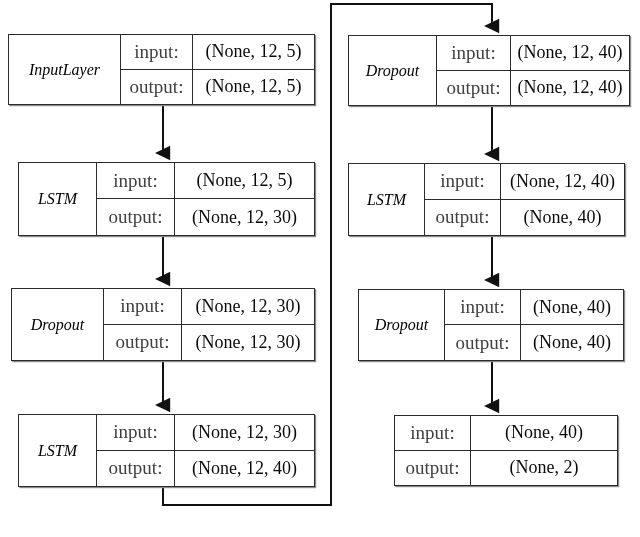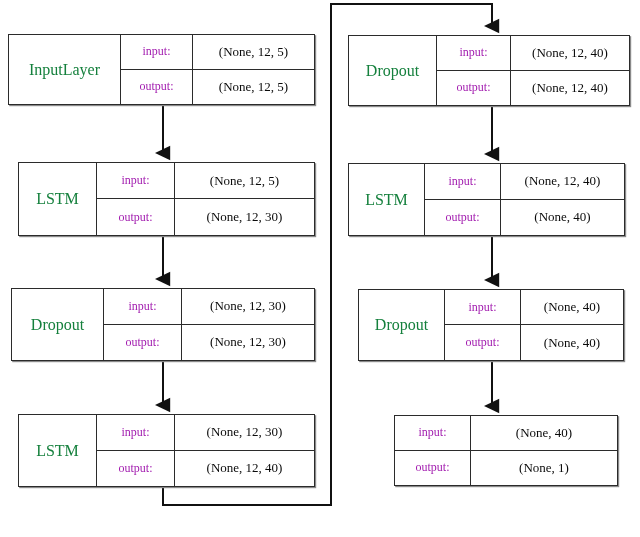--- a/index.html
+++ b/index.html
@@ -26,22 +26,23 @@
   }
   .node-name {
     box-sizing: border-box;
     display: flex;
     align-items: center;
     justify-content: center;
     text-align: center;
     border-right: 1.5px solid #2b2b2b;
     padding: 0 6px;
     font-size: 16px;
-    color: #15803d;
+    color: #000000;
     white-space: nowrap;
+    font-style: italic;
   }
   .node-io {
     box-sizing: border-box;
     flex: 1 1 auto;
     display: flex;
     flex-direction: column;
   }
   .io-row {
     box-sizing: border-box;
     flex: 1 1 50%;
@@ -50,31 +51,31 @@
   }
   .io-row.top {
     border-bottom: 1.5px solid #2b2b2b;
   }
   .io-label {
     box-sizing: border-box;
     display: flex;
     align-items: center;
     justify-content: center;
     border-right: 1.5px solid #2b2b2b;
-    font-size: 12px;
-    color: #a21caf;
+    font-size: 19px;
+    color: #404040;
     white-space: nowrap;
   }
   .io-shape {
     box-sizing: border-box;
     flex: 1 1 auto;
     display: flex;
     align-items: center;
     justify-content: center;
-    font-size: 13px;
+    font-size: 18px;
     color: #0a0a0a;
     white-space: nowrap;
   }
   
   #edges {
     position: absolute;
     left: 0;
     top: 0;
     width: 640px;
     height: 537px;
@@ -196,19 +197,19 @@
         </div>
       </div>
       <div class="node" style="left: 394px; top: 415px; width: 224px; height: 71px;">
         <div class="node-io">
           <div class="io-row top">
             <div class="io-label" style="width: 76px;">input:</div>
             <div class="io-shape">(None, 40)</div>
           </div>
           <div class="io-row bottom">
             <div class="io-label" style="width: 76px;">output:</div>
-            <div class="io-shape">(None, 1)</div>
+            <div class="io-shape">(None, 2)</div>
           </div>
         </div>
       </div>
     </div>
 
 </div>
 
 </body></html>

